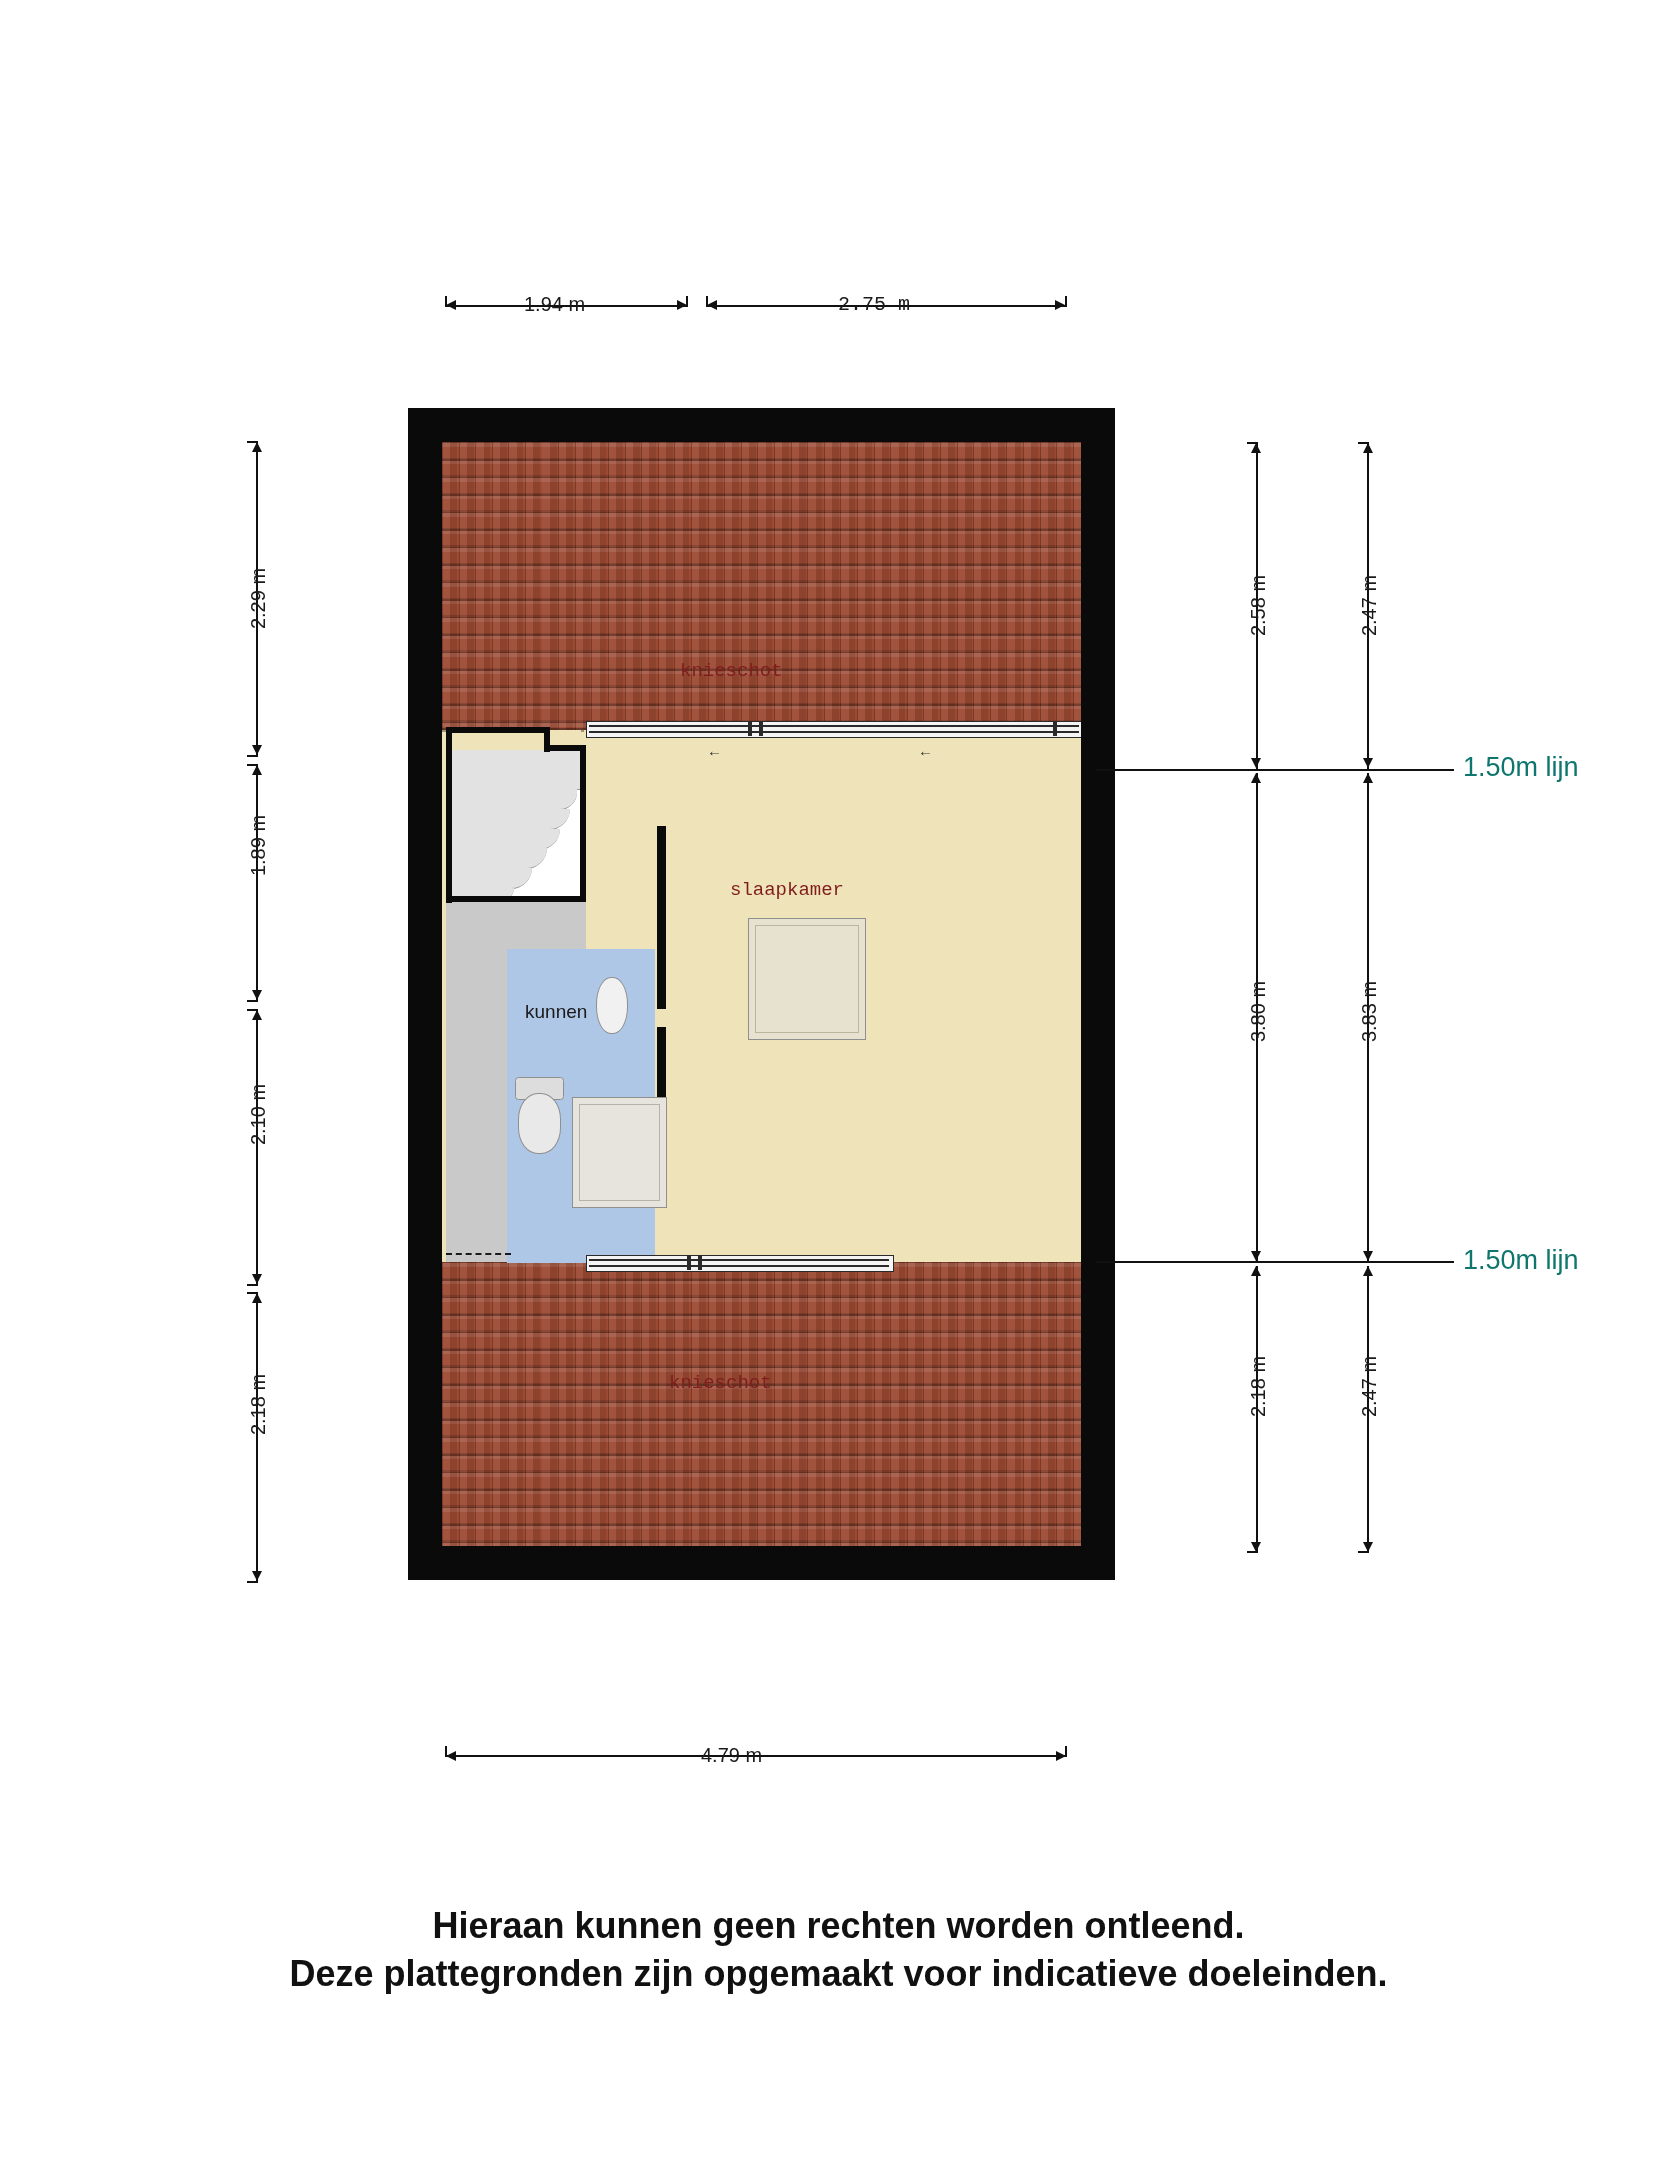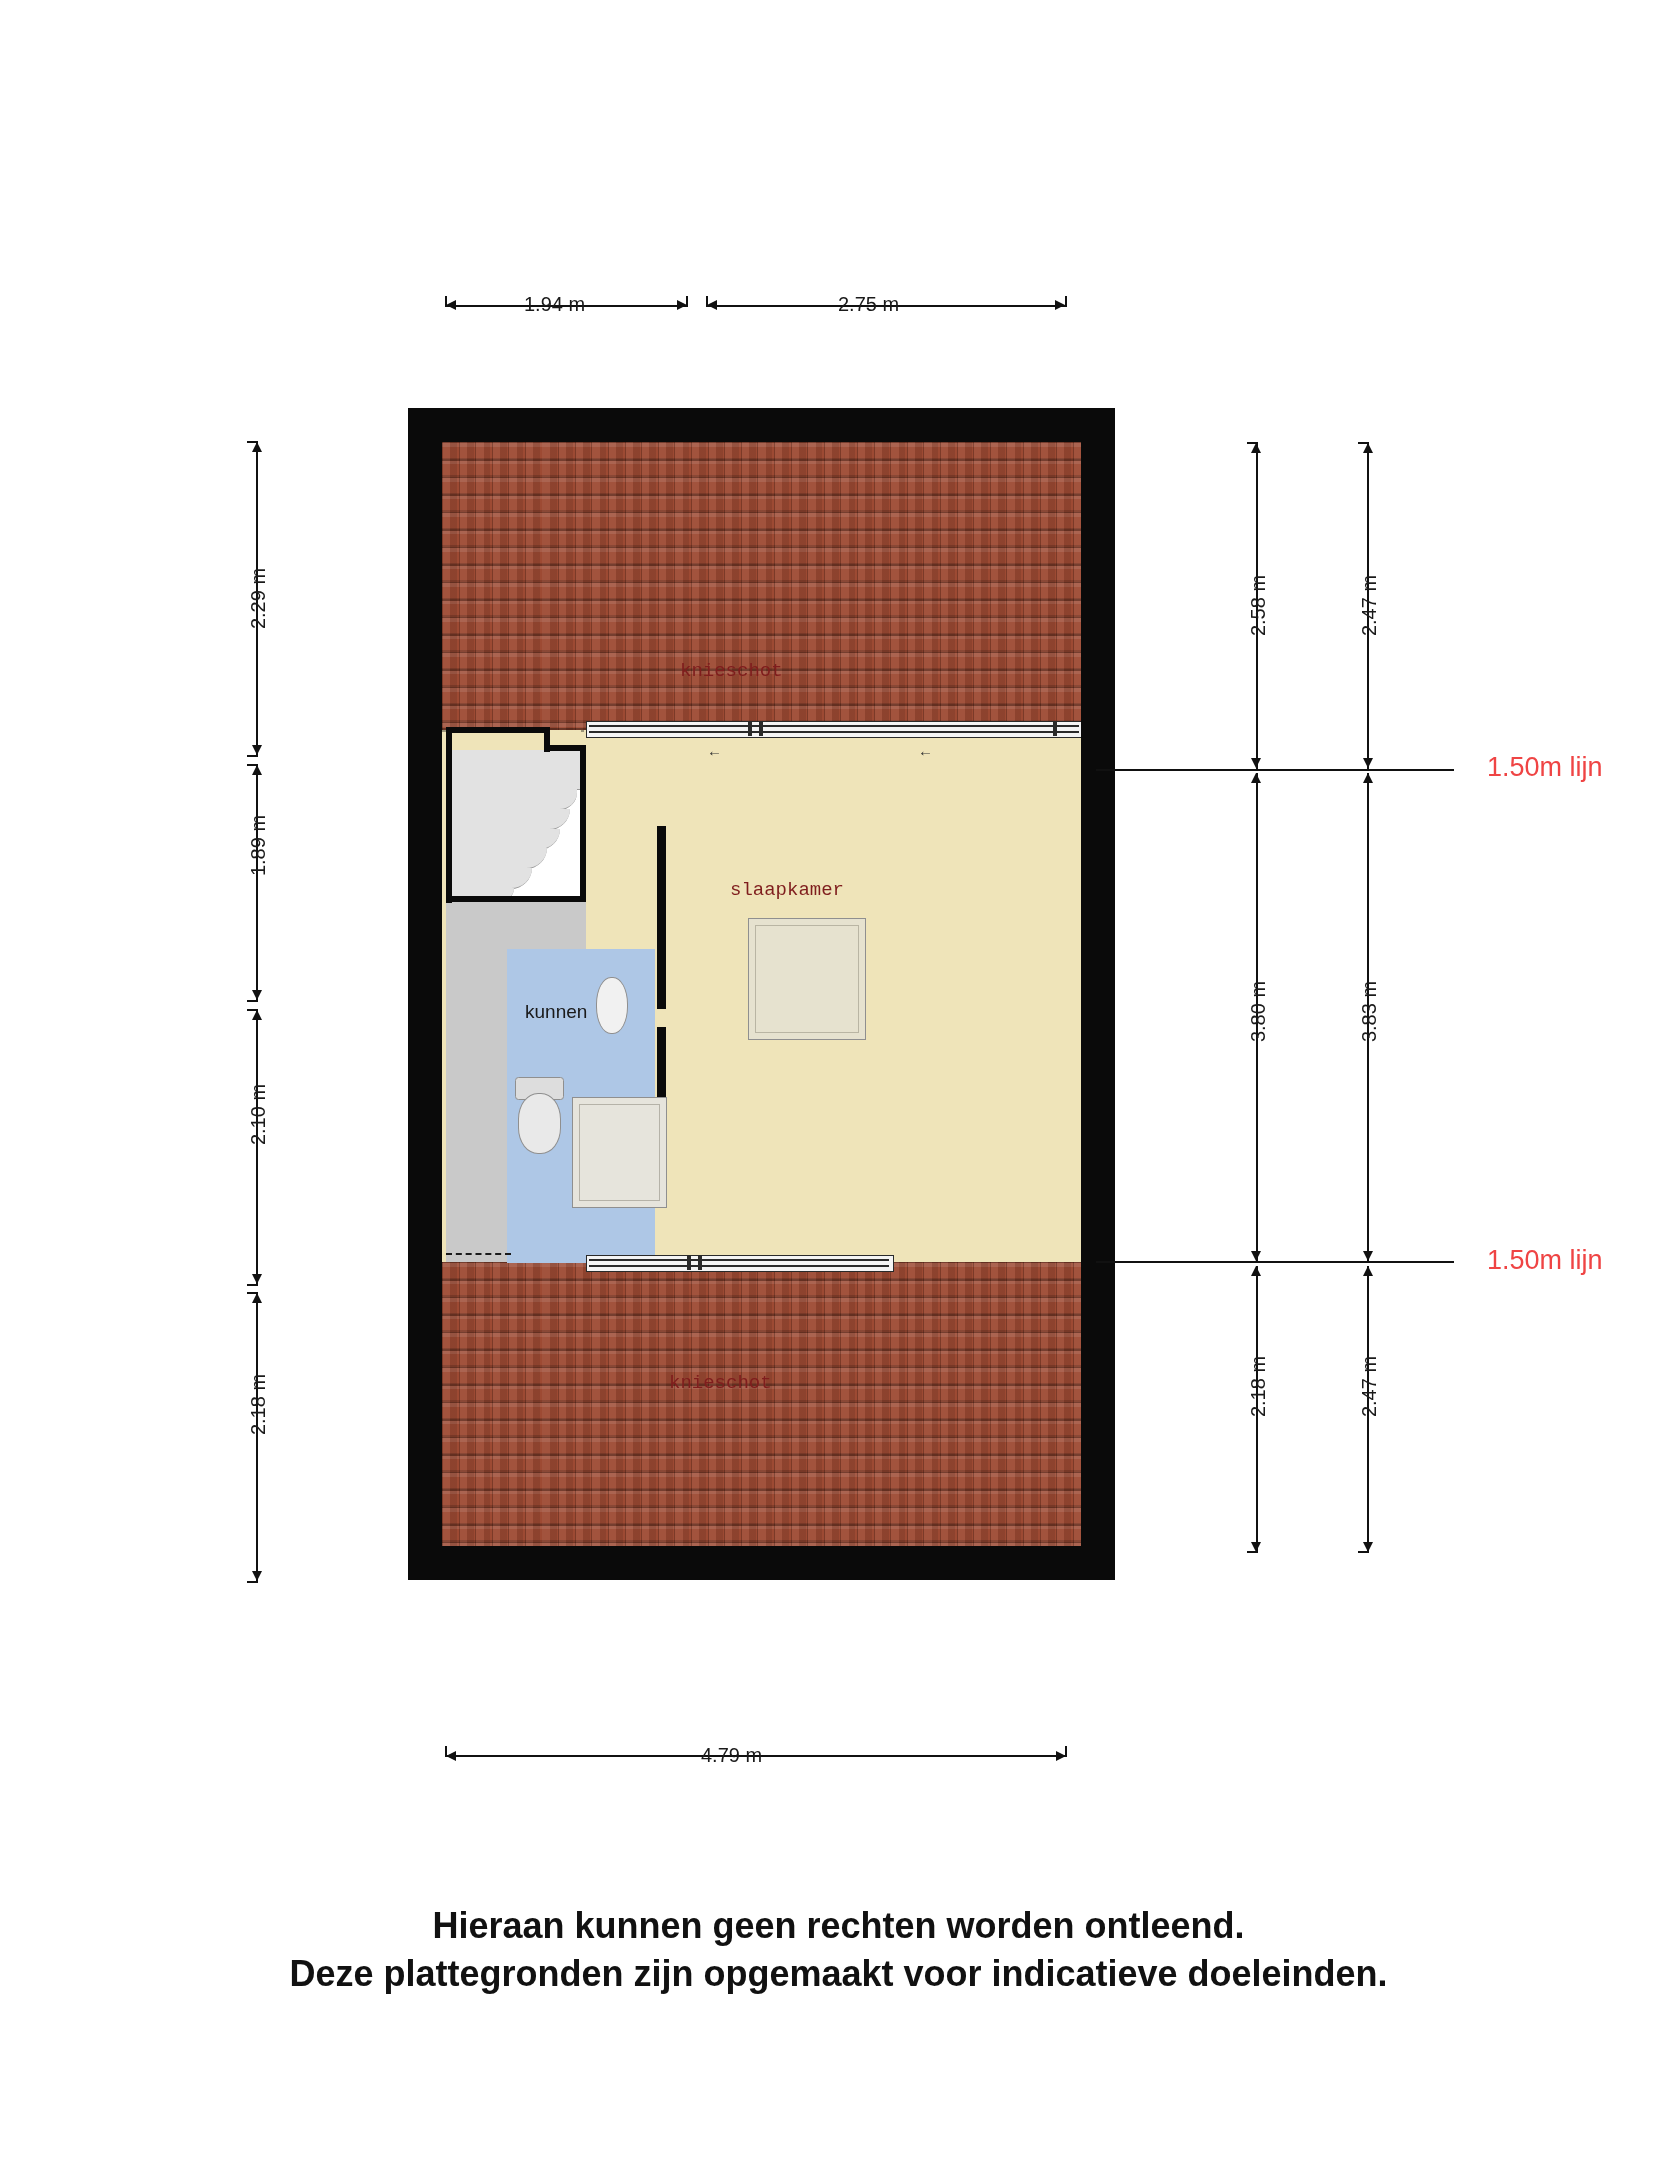--- a/index.html
+++ b/index.html
@@ -263,23 +263,22 @@
 
   
   .lijn-line {
     position: absolute;
     height: 1.7px;
     background: #111;
   }
   .lijn-text {
     position: absolute;
     font-size: 27px;
-    color: #ef4444;
+    color: #0f766e;
     white-space: nowrap;
-    margin-left: 24px;
   }
 
   
   .disclaimer {
     position: absolute;
     left: 0;
     width: 1677px;
     text-align: center;
     font-size: 36px;
     font-weight: bold;
@@ -297,21 +296,21 @@
   <div class="arrow arrow-left" style="left:446px; top:300px;"></div>
   <div class="arrow arrow-right" style="left:677px; top:300px;"></div>
   <div class="tick-v" style="left:686px; top:296px;"></div>
   <div class="dim-label" style="left:524px; top:293px;">1.94 m</div>
 
   <div class="tick-v" style="left:706px; top:296px;"></div>
   <div class="line-h" style="left:707px; top:305px; width:359px;"></div>
   <div class="arrow arrow-left" style="left:707px; top:300px;"></div>
   <div class="arrow arrow-right" style="left:1055px; top:300px;"></div>
   <div class="tick-v" style="left:1065px; top:296px;"></div>
-  <div class="dim-label" style="left:838px; top:293px;">2.75 m</div>
+  <div class="dim-label" style="left:838px; top:293px;font-family:Liberation Mono, monospace;">2.75 m</div>
 </div>
 
 <div>
 
   <div class="tick-h" style="left:247px; top:441px;"></div>
   <div class="line-v" style="left:256px; top:442px; height:314px;"></div>
   <div class="arrow arrow-up" style="left:252px; top:442px;"></div>
   <div class="arrow arrow-down" style="left:252px; top:745px;"></div>
   <div class="tick-h" style="left:247px; top:755px;"></div>
   <div class="vdim-label" style="left:210px; top:587px; width:96px; text-align:center;">2.29 m</div>

